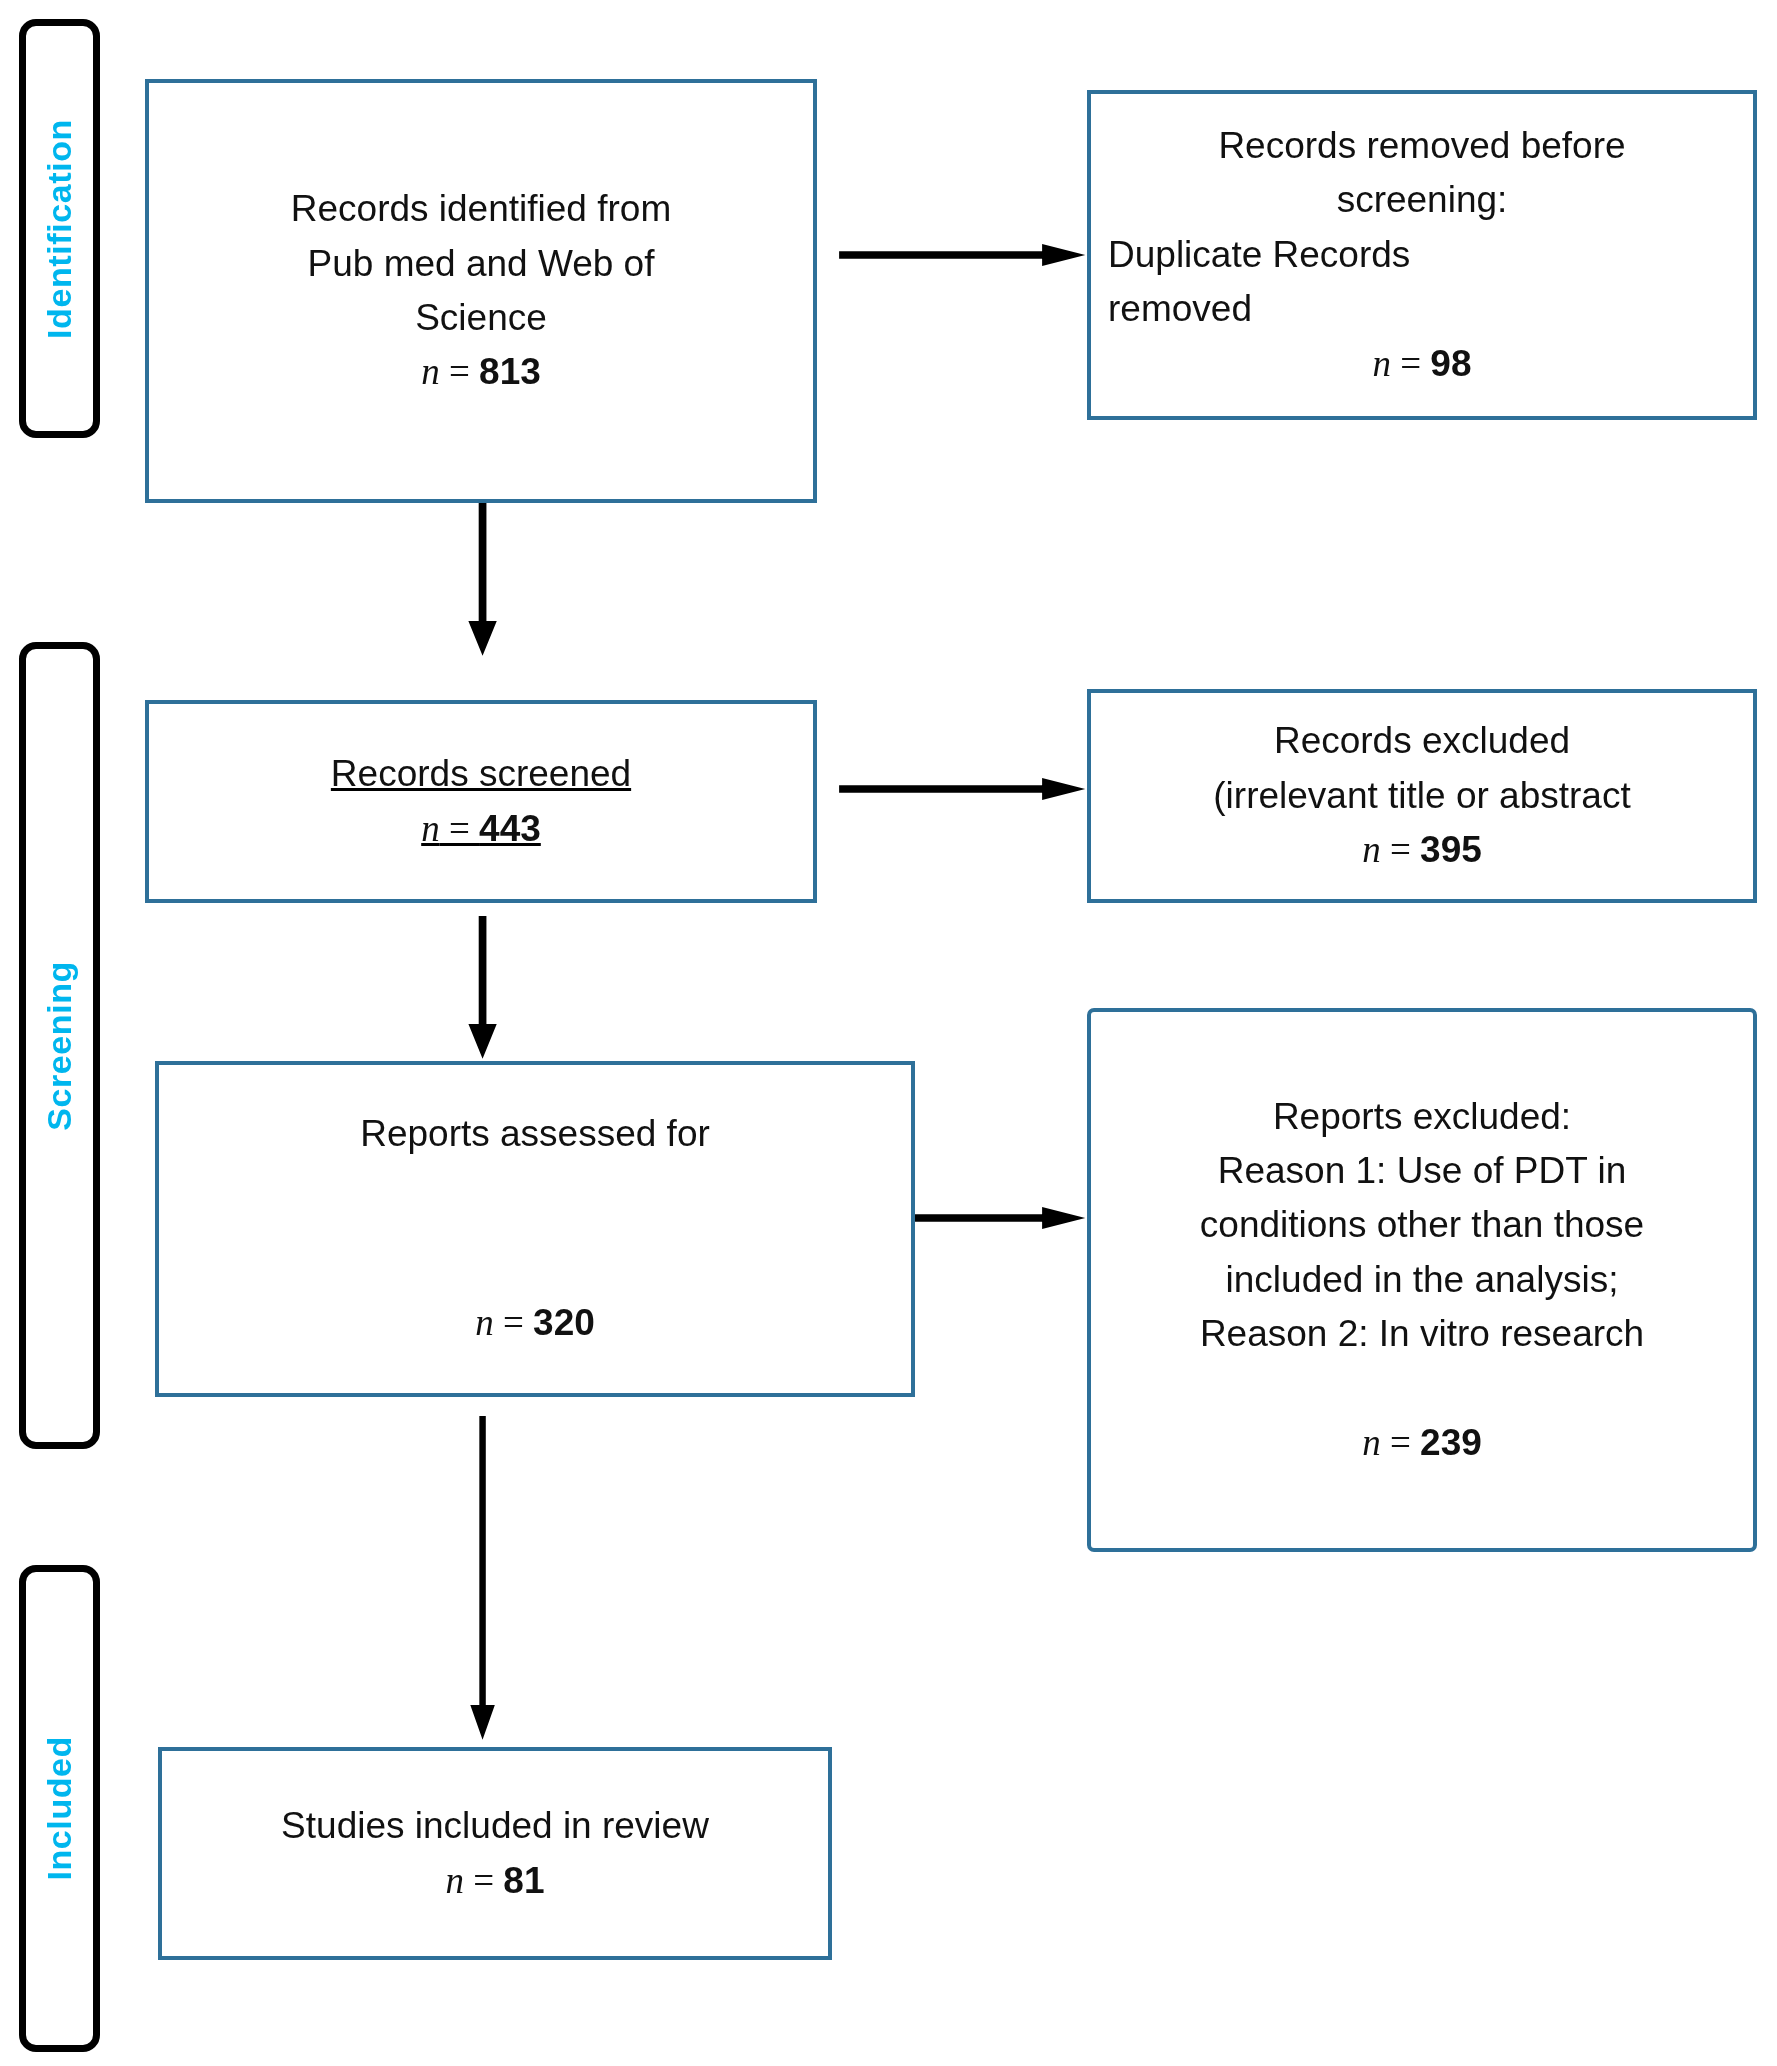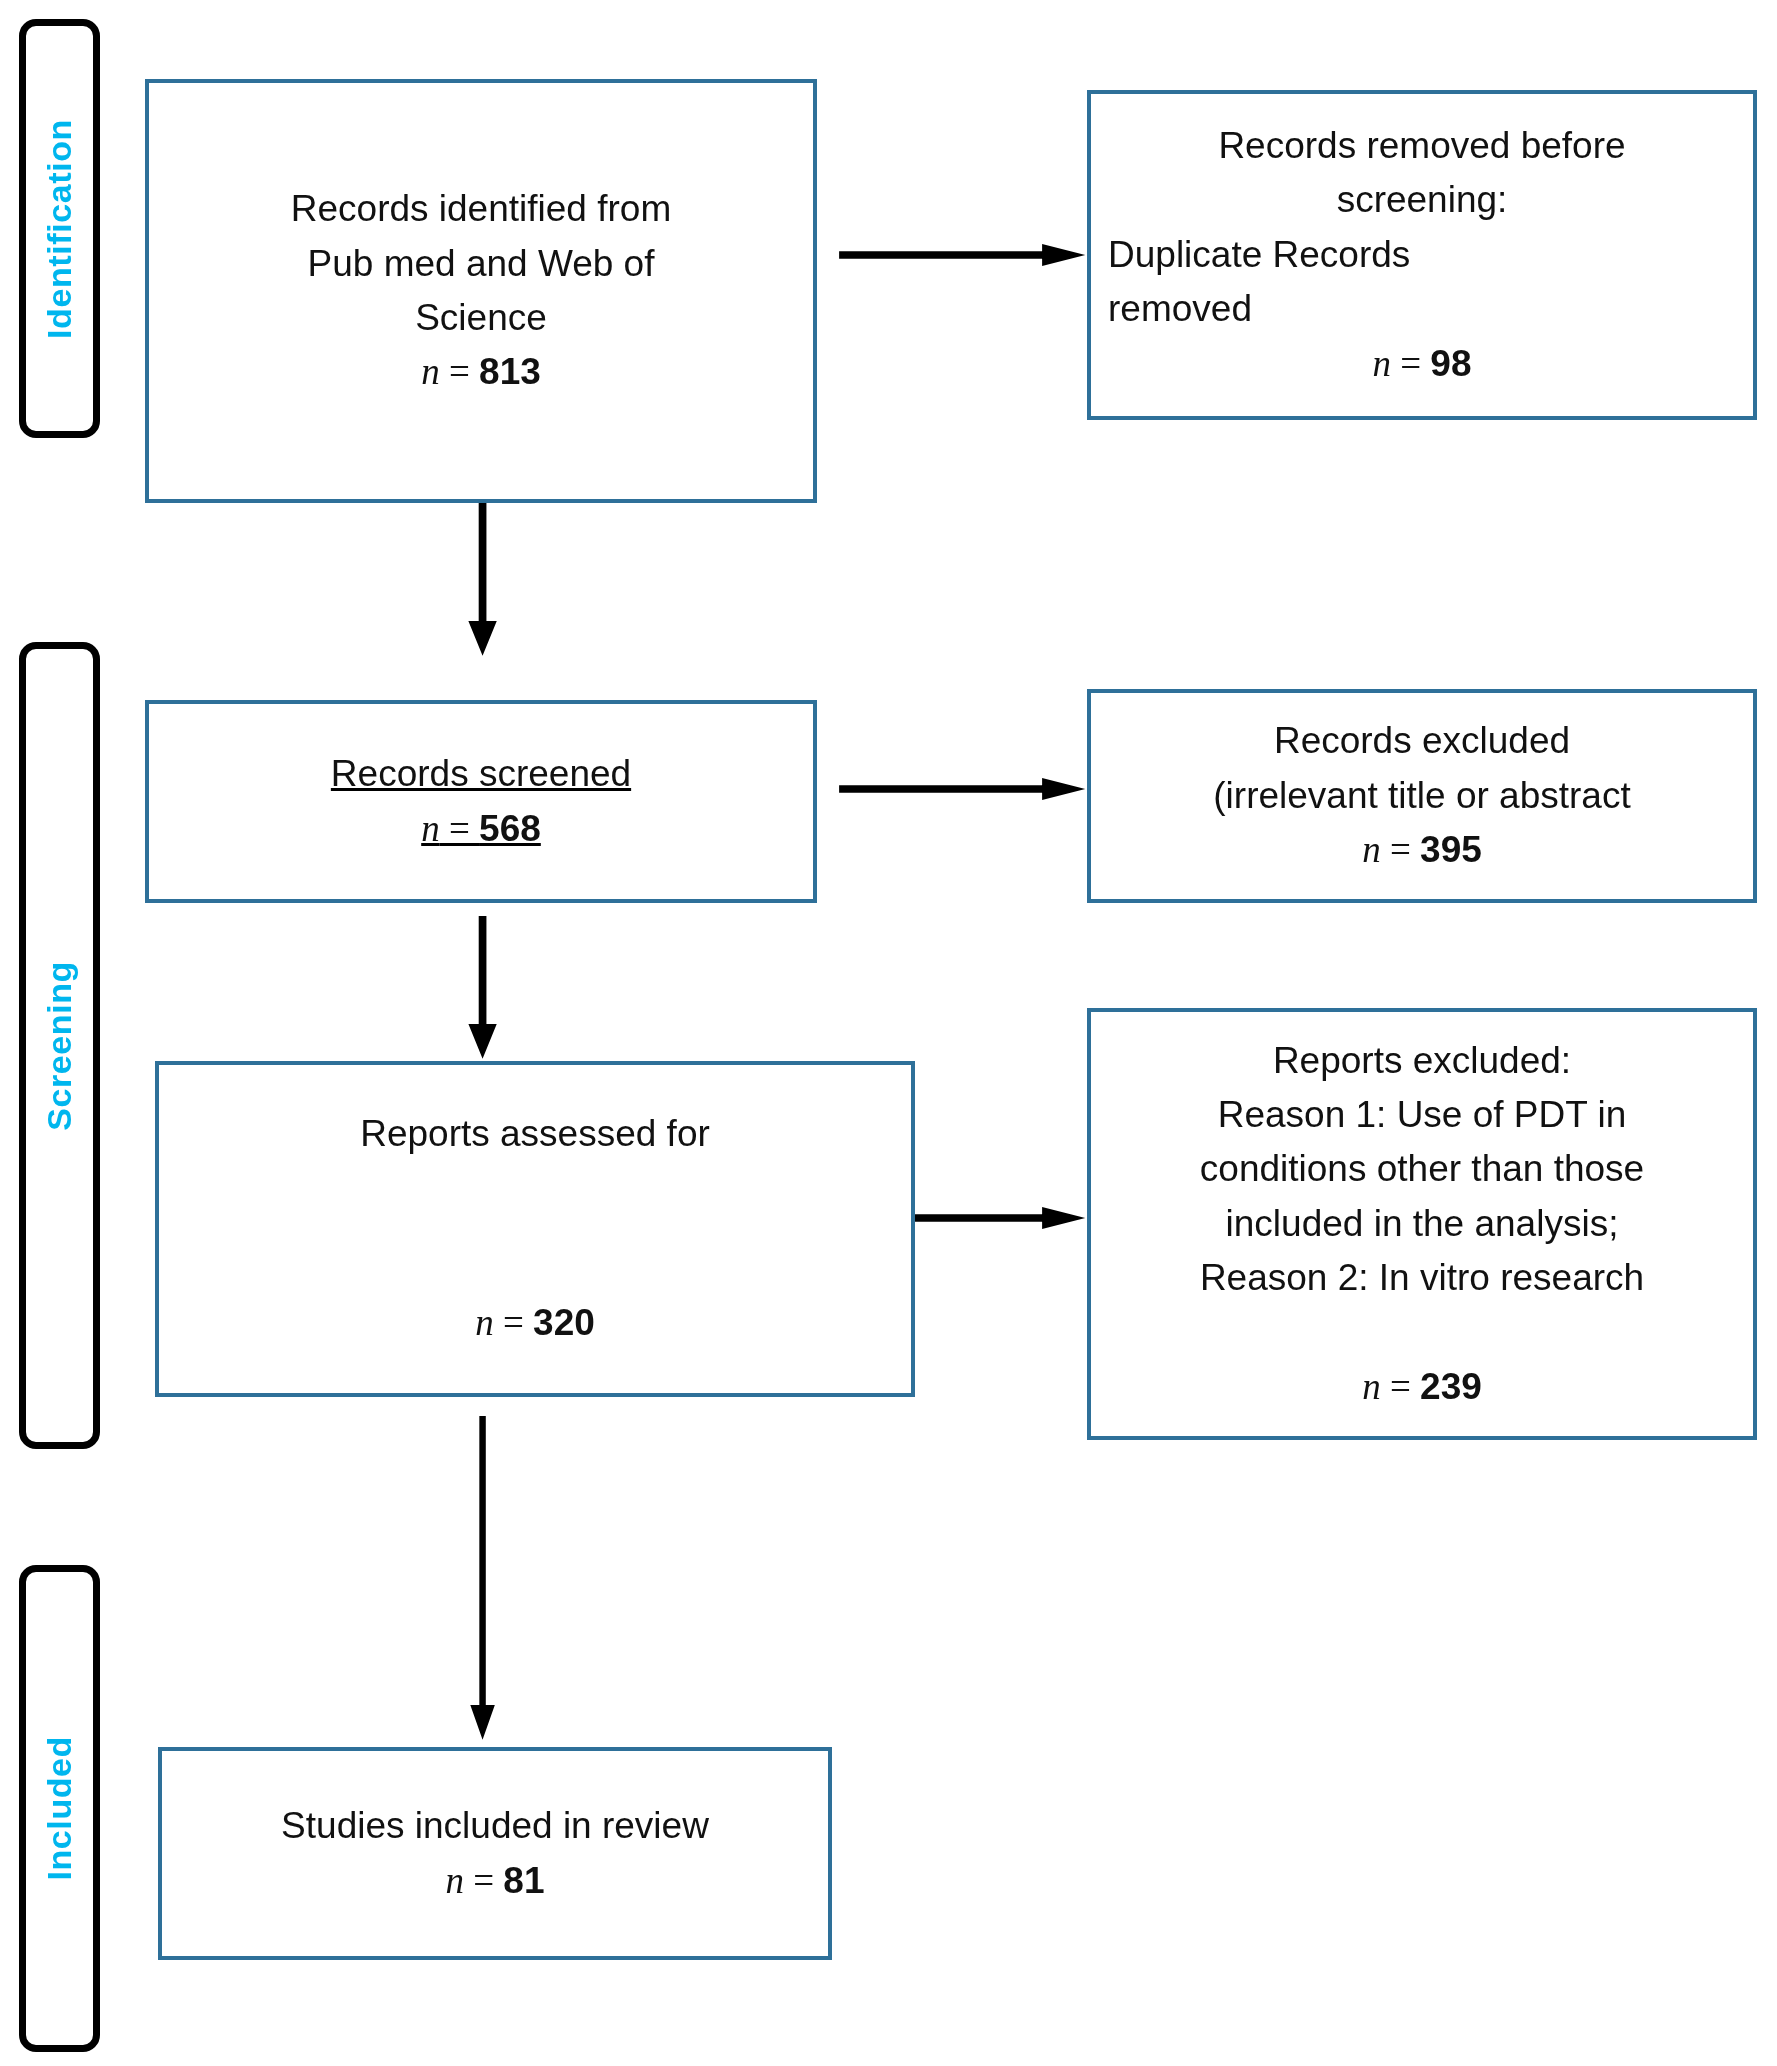--- a/index.html
+++ b/index.html
@@ -128,41 +128,41 @@
     <div class="bx-line left">Duplicate Records</div>
     <div class="bx-line left">removed</div>
     <div class="bx-count">
       <span class="n-italic">n</span><span> = </span><span class="n-value">98</span>
     </div>
   </div>
 
   <div class="flow-box" style="left:145px; top:700px; width:672px; height:203px;text-decoration:underline;">
     <div class="bx-line center">Records screened</div>
     <div class="bx-count">
-      <span class="n-italic">n</span><span> = </span><span class="n-value">568</span>
+      <span class="n-italic">n</span><span> = </span><span class="n-value">443</span>
     </div>
   </div>
 
   <div class="flow-box" style="left:1087px; top:689px; width:670px; height:214px;">
     <div class="bx-line center">Records excluded</div>
     <div class="bx-line center">(irrelevant title or abstract</div>
     <div class="bx-count">
       <span class="n-italic">n</span><span> = </span><span class="n-value">395</span>
     </div>
   </div>
 
   <div class="flow-box" style="left:155px; top:1061px; width:760px; height:336px;gap:40px;">
     <div class="bx-line center">Reports assessed for</div>
     <div class="bx-line center spacer">&nbsp;</div>
     <div class="bx-count">
       <span class="n-italic">n</span><span> = </span><span class="n-value">320</span>
     </div>
   </div>
 
-  <div class="flow-box" style="left:1087px; top:1008px; width:670px; height:432px;">
+  <div class="flow-box" style="left:1087px; top:1008px; width:670px; height:544px;border-radius:7px;">
     <div class="bx-line center">Reports excluded:</div>
     <div class="bx-line center">Reason 1: Use of PDT in</div>
     <div class="bx-line center">conditions other than those</div>
     <div class="bx-line center">included in the analysis;</div>
     <div class="bx-line center">Reason 2: In vitro research</div>
     <div class="bx-line center spacer">&nbsp;</div>
     <div class="bx-count">
       <span class="n-italic">n</span><span> = </span><span class="n-value">239</span>
     </div>
   </div>

